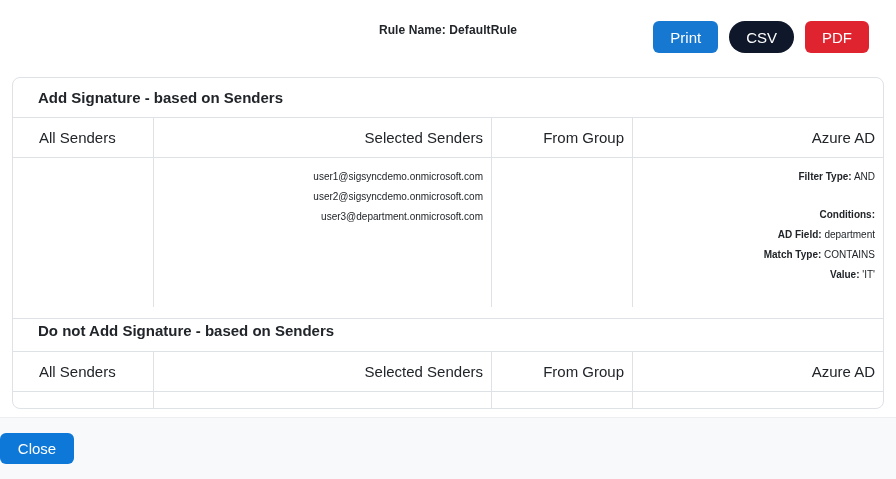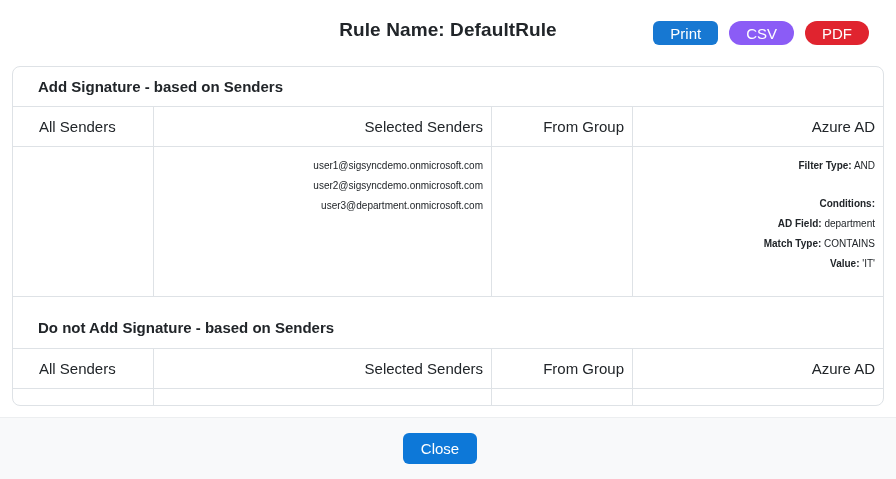--- a/index.html
+++ b/index.html
@@ -14,67 +14,67 @@
 
   
   .modal-header {
     position: relative;
     height: 60px;
     display: flex;
     align-items: center;
     justify-content: center;
   }
   .modal-title {
-    font-size: 19px;
+    font-size: 12px;
     font-weight: 700;
     letter-spacing: 0.1px;
   }
   .header-buttons {
     position: absolute;
     right: 27px;
     top: 21px;
     display: flex;
     gap: 11px;
   }
   .hbtn {
     border: none;
     color: #ffffff;
     font-family: "Liberation Sans", sans-serif;
     font-size: 15px;
-    height: 24px;
+    height: 32px;
     padding: 0 17px;
     border-radius: 6px;
     cursor: pointer;
   }
   .btn-print { background: #1778d2; }
-  .btn-csv   { background: #8b5cf6; border-radius: 16px; }
-  .btn-pdf   { background: #e0242f; border-radius: 12px; }
+  .btn-csv   { background: #0f172a; border-radius: 16px; }
+  .btn-pdf   { background: #e0242f; }
 
   
   .report-table {
     position: absolute;
     left: 12px;
-    top: 66px;
+    top: 77px;
     width: 872px;
     border: 1px solid #dee2e6;
     border-radius: 8px;
     overflow: hidden;
     background: #fff;
   }
   .trow { display: flex; border-top: 1px solid #dee2e6; }
   .trow:first-child { border-top: none; }
 
   .section-title-row {
     display: block;
     padding: 10px 25px 9px 25px;
     font-size: 15px;
     font-weight: 700;
     line-height: 20px;
   }
-  .section-title-row.tall { padding-top: 21px; padding-bottom: 10px; }
+  .section-title-row.tall { padding-top: 2px; padding-bottom: 10px; margin-top: 11px; }
 
   .cell { flex: 0 0 auto; }
   .cell + .cell { border-left: 1px solid #dee2e6; text-align: right; }
   .c1 { width: 140px; padding: 10px 8px 10px 26px; }
   .c2 { width: 338px; padding: 10px 8px 10px 24px; }
   .c3 { width: 141px; padding: 10px 8px 10px 20px; }
   .c4 { flex: 1 1 auto; padding: 10px 8px 10px 20px; }
   .cols-row .cell { font-size: 15px; line-height: 19px; }
 
   .data-row { min-height: 150px; }
@@ -93,21 +93,21 @@
   .modal-footer {
     position: absolute;
     left: 0;
     bottom: 0;
     width: 896px;
     height: 62px;
     background: #f8f9fa;
     border-top: 1px solid #eceef0;
     display: flex;
     align-items: center;
-    justify-content: center;
+    justify-content: flex-start;
     padding-right: 16px;
   }
   .btn-close {
     border: none;
     background: #0d78d8;
     color: #ffffff;
     font-family: "Liberation Sans", sans-serif;
     font-size: 15px;
     width: 74px;
     height: 31px;

